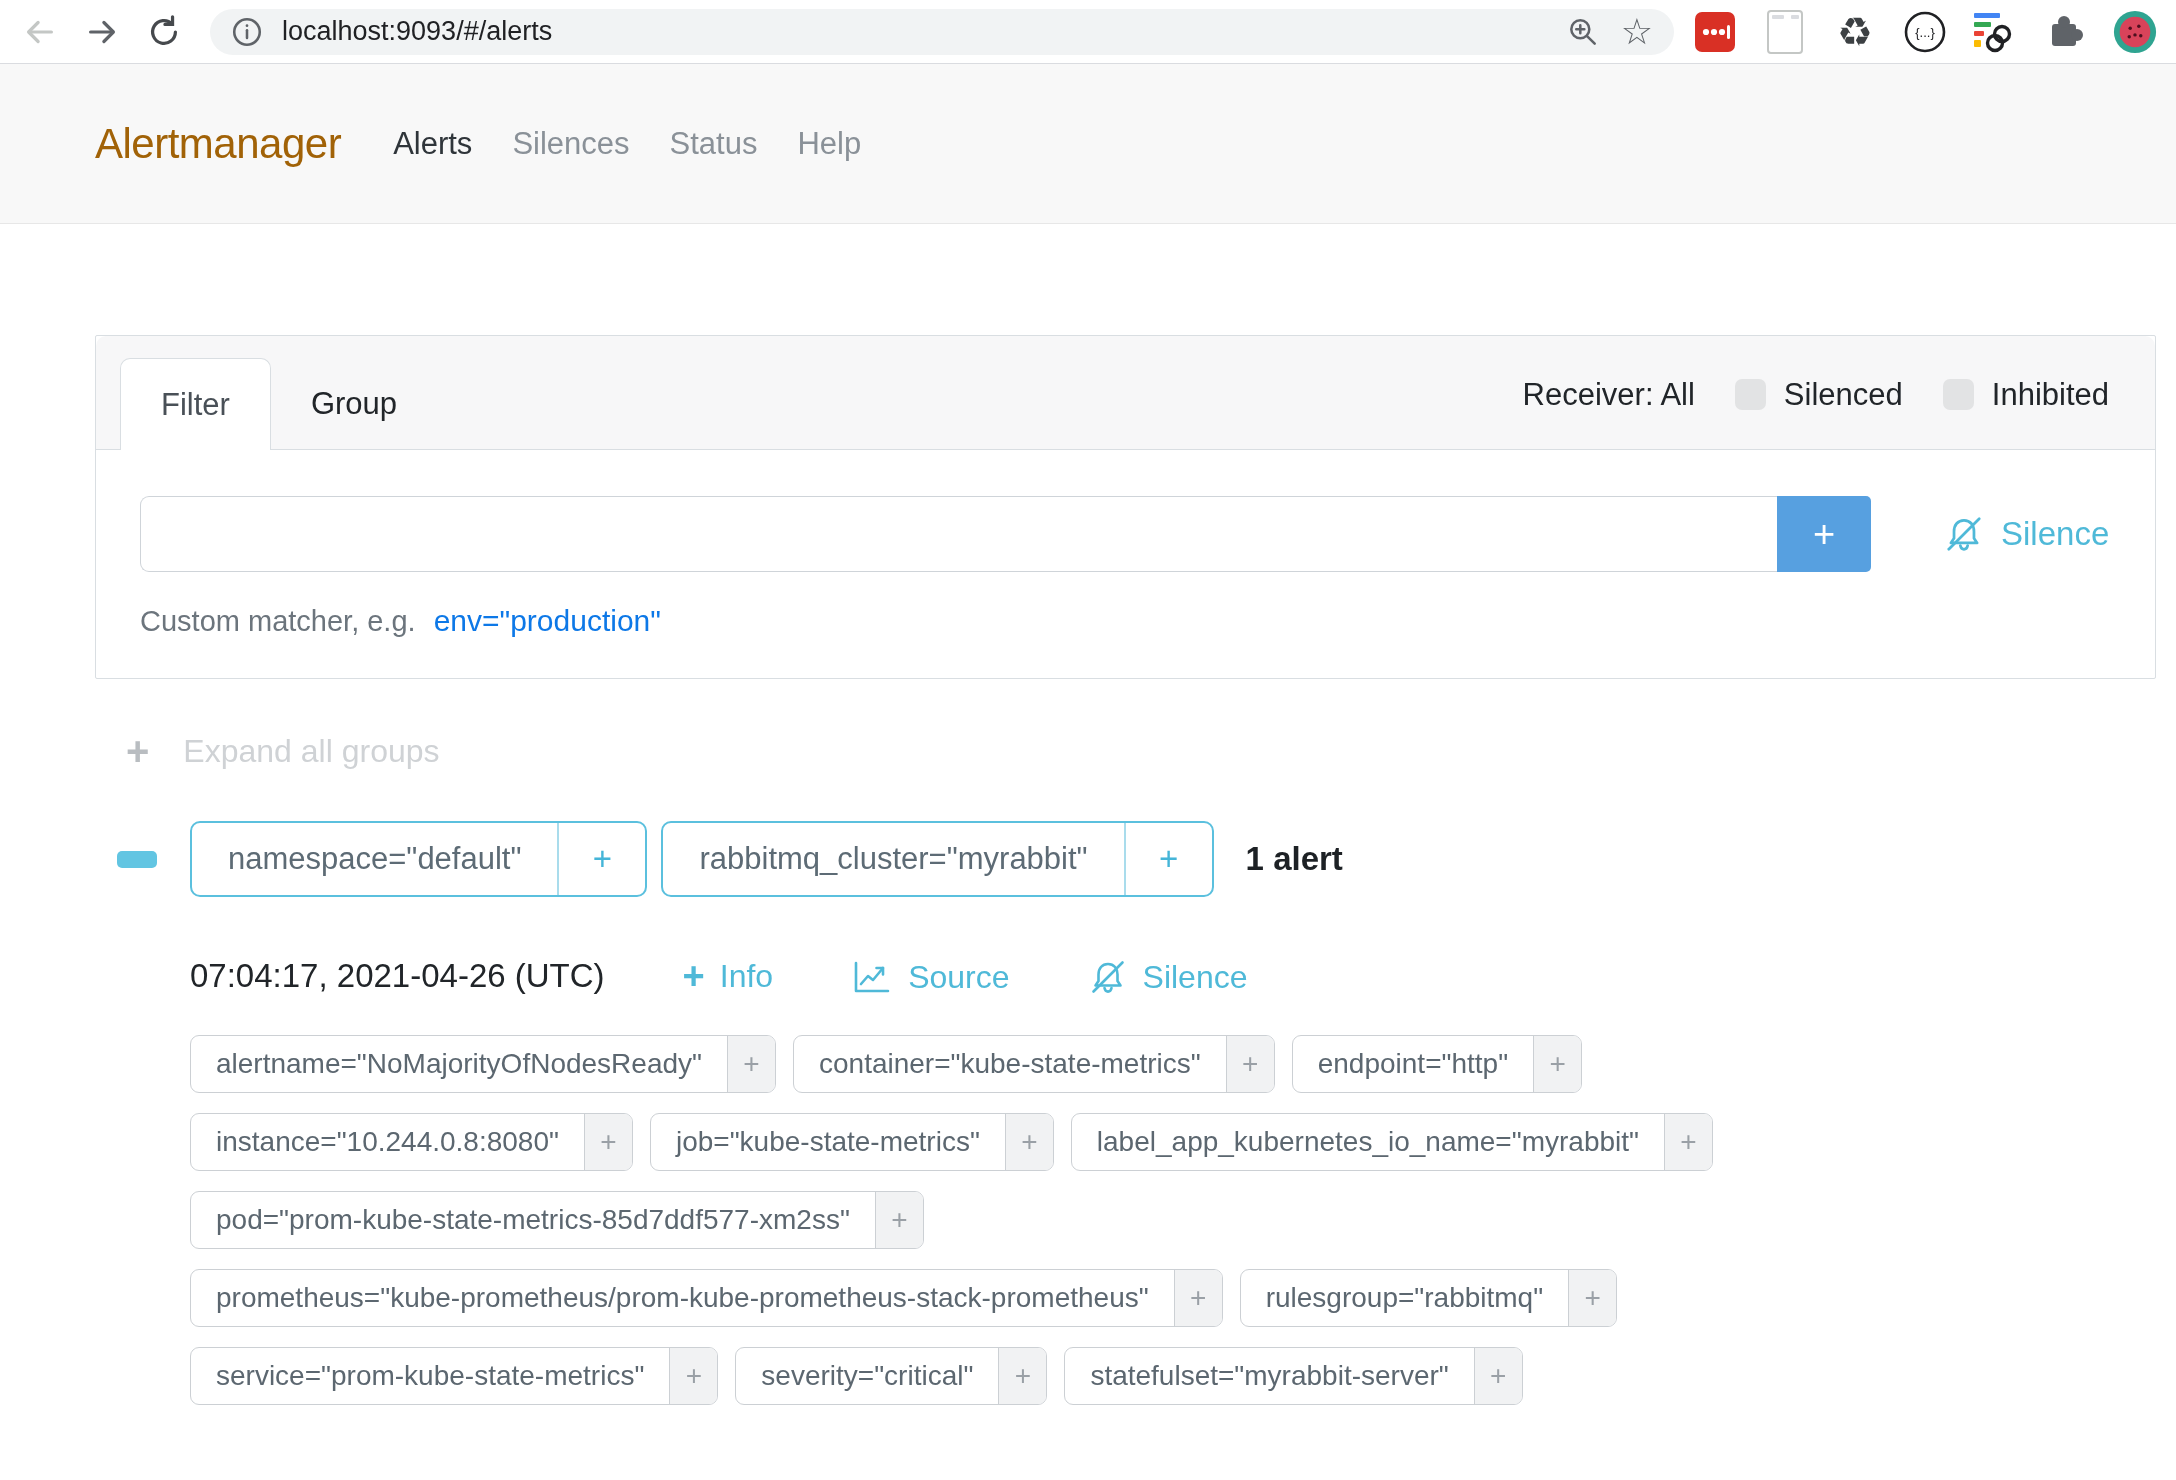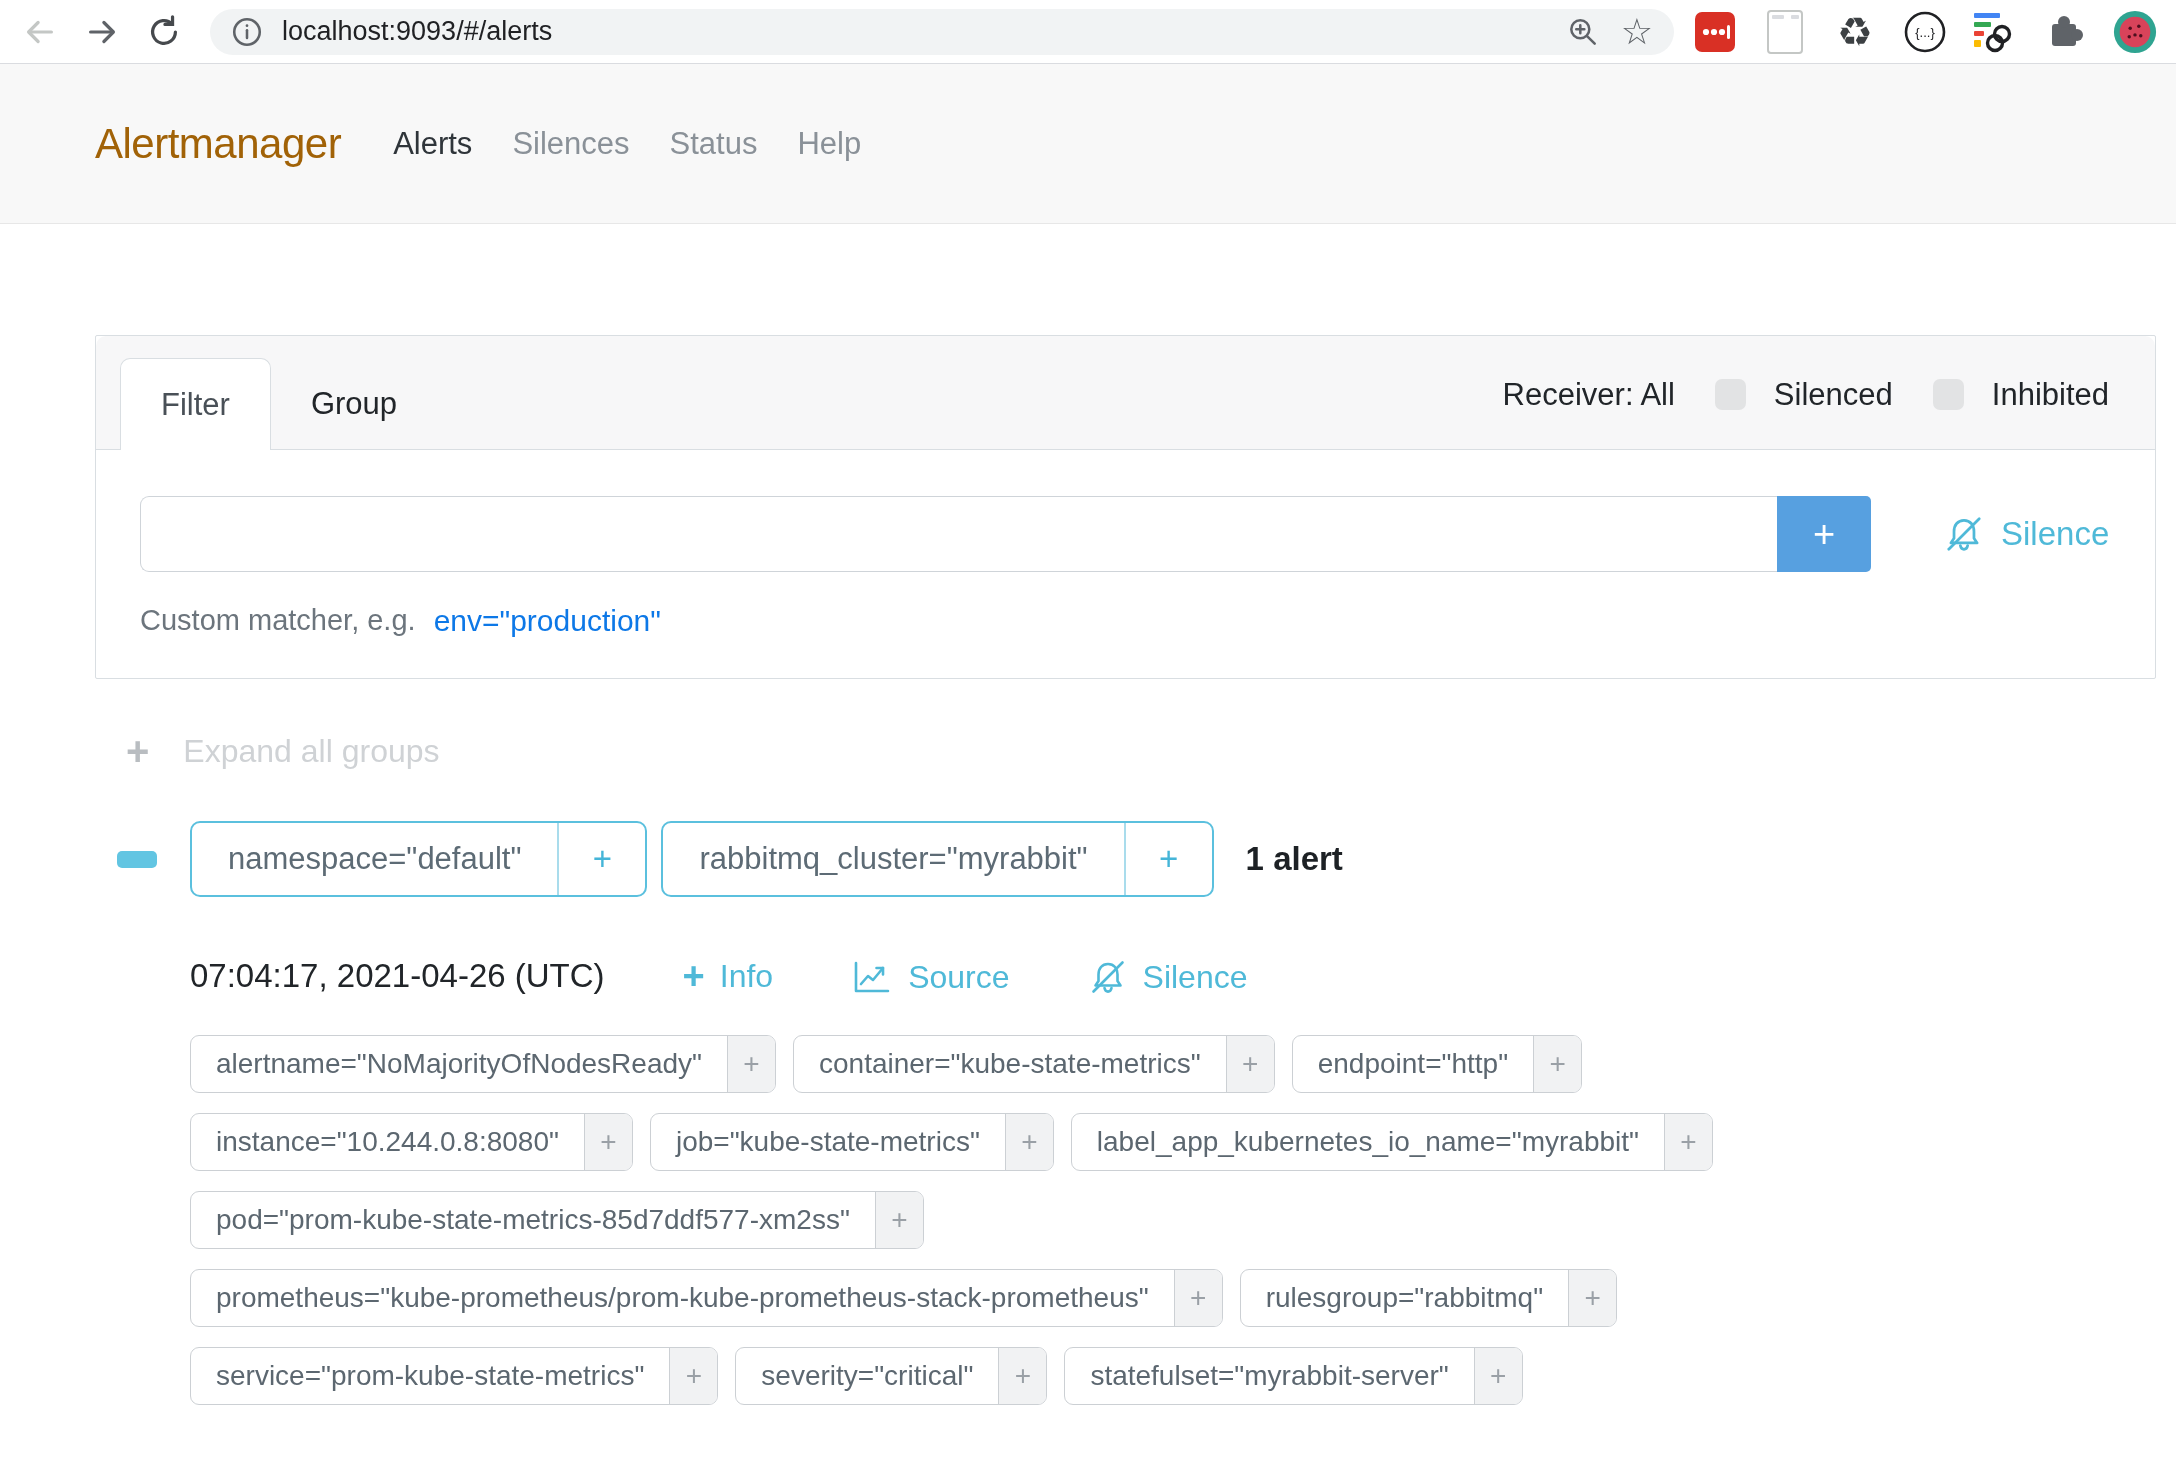--- a/index.html
+++ b/index.html
@@ -57,39 +57,39 @@
   .tab {
     display:flex; align-items:center; padding:0 40px;
     font-size:31px; color:#212529; cursor:pointer;
   }
   .tab.active {
     background:#fff; border:1px solid #d9dee2; border-bottom:none;
     border-radius:10px 10px 0 0; margin-bottom:-1px; color:#495057;
   }
   .tab-extras { margin-left:auto; display:flex; align-items:center; gap:40px; padding-bottom:18px; }
   .receiver { font-size:31px; color:#212529; }
-  .chk-wrap { display:flex; align-items:center; gap:28px; cursor:pointer; }
+  .chk-wrap { display:flex; align-items:center; gap:18px; cursor:pointer; }
   .chk { width:31px; height:31px; background:#e2e3e4; border-radius:7px; }
   .chk-label { font-size:31px; color:#212529; }
 
   .panel-body { padding:46px 44px 40px 44px; border-radius:0 0 10px 10px; background:#fff; }
   .matcher-row { display:flex; align-items:center; }
   .matcher-input {
     width:1637px; height:76px; border:1px solid #cfd4d9; border-right:none;
     border-radius:9px 0 0 9px; font-size:30px; padding:0 26px;
     font-family:inherit; color:#212529; outline:none; background:#fff;
   }
   .add-btn {
     width:94px; height:76px; background:#57a0e0; border:none;
     color:#fff; font-size:38px; font-family:inherit; cursor:pointer;
     border-radius:0 5px 5px 0; line-height:1;
   }
   .silence-link { display:flex; align-items:center; gap:16px; margin-left:72px; cursor:pointer; }
   .silence-link .lbl { font-size:33px; color:#4fb9d8; }
-  .hint-row { margin-top:32px; display:flex; align-items:flex-start; font-size:29px; color:#6c757d; }
+  .hint-row { margin-top:32px; display:flex; align-items:center; font-size:29px; color:#6c757d; }
   .hint-link { color:#0d78e7; margin-left:18px; font-size:30px; text-decoration:none; cursor:pointer; }
 
   
   .expand-row { margin:52px 0 0 31px; display:flex; align-items:center; gap:34px; cursor:pointer; }
   .expand-plus { font-size:40px; font-weight:700; color:#b9bdc1; line-height:1; }
   .expand-label { font-size:32px; color:#cfd2d5; }
 
   .group-row { margin:50px 0 0 22px; display:flex; align-items:center; }
   .collapse-minus { width:40px; height:17px; background:#62c5e2; border-radius:5px; margin-right:33px; cursor:pointer; }
   .gchip {

